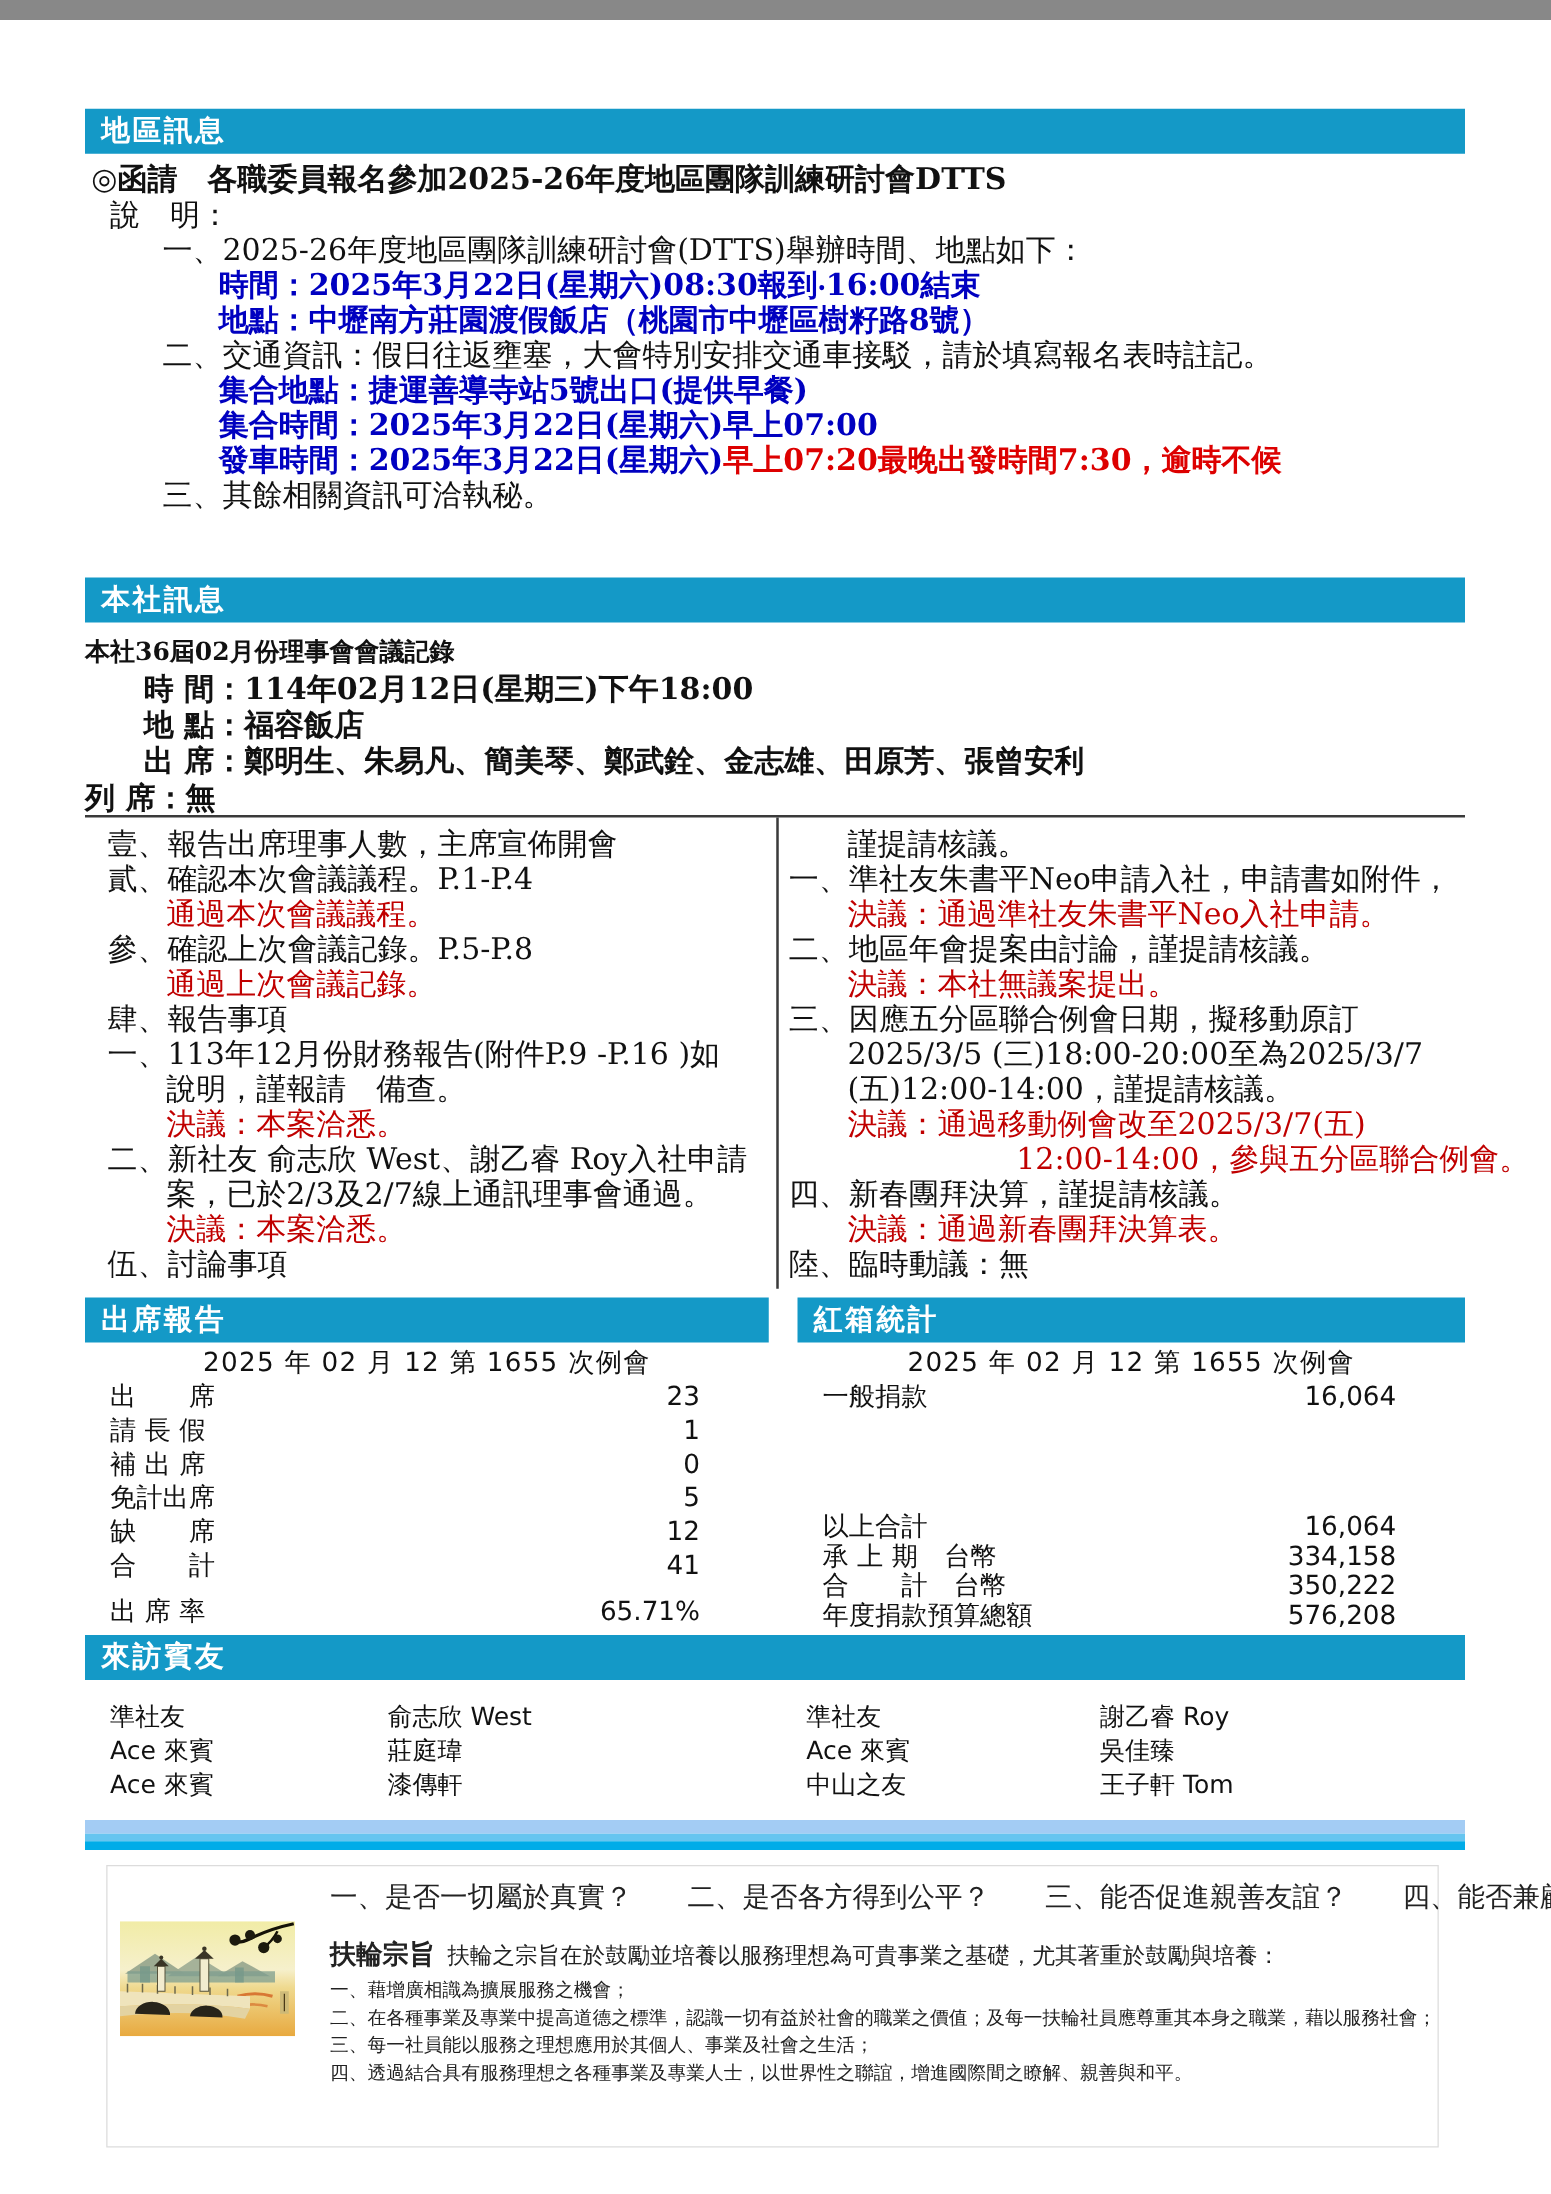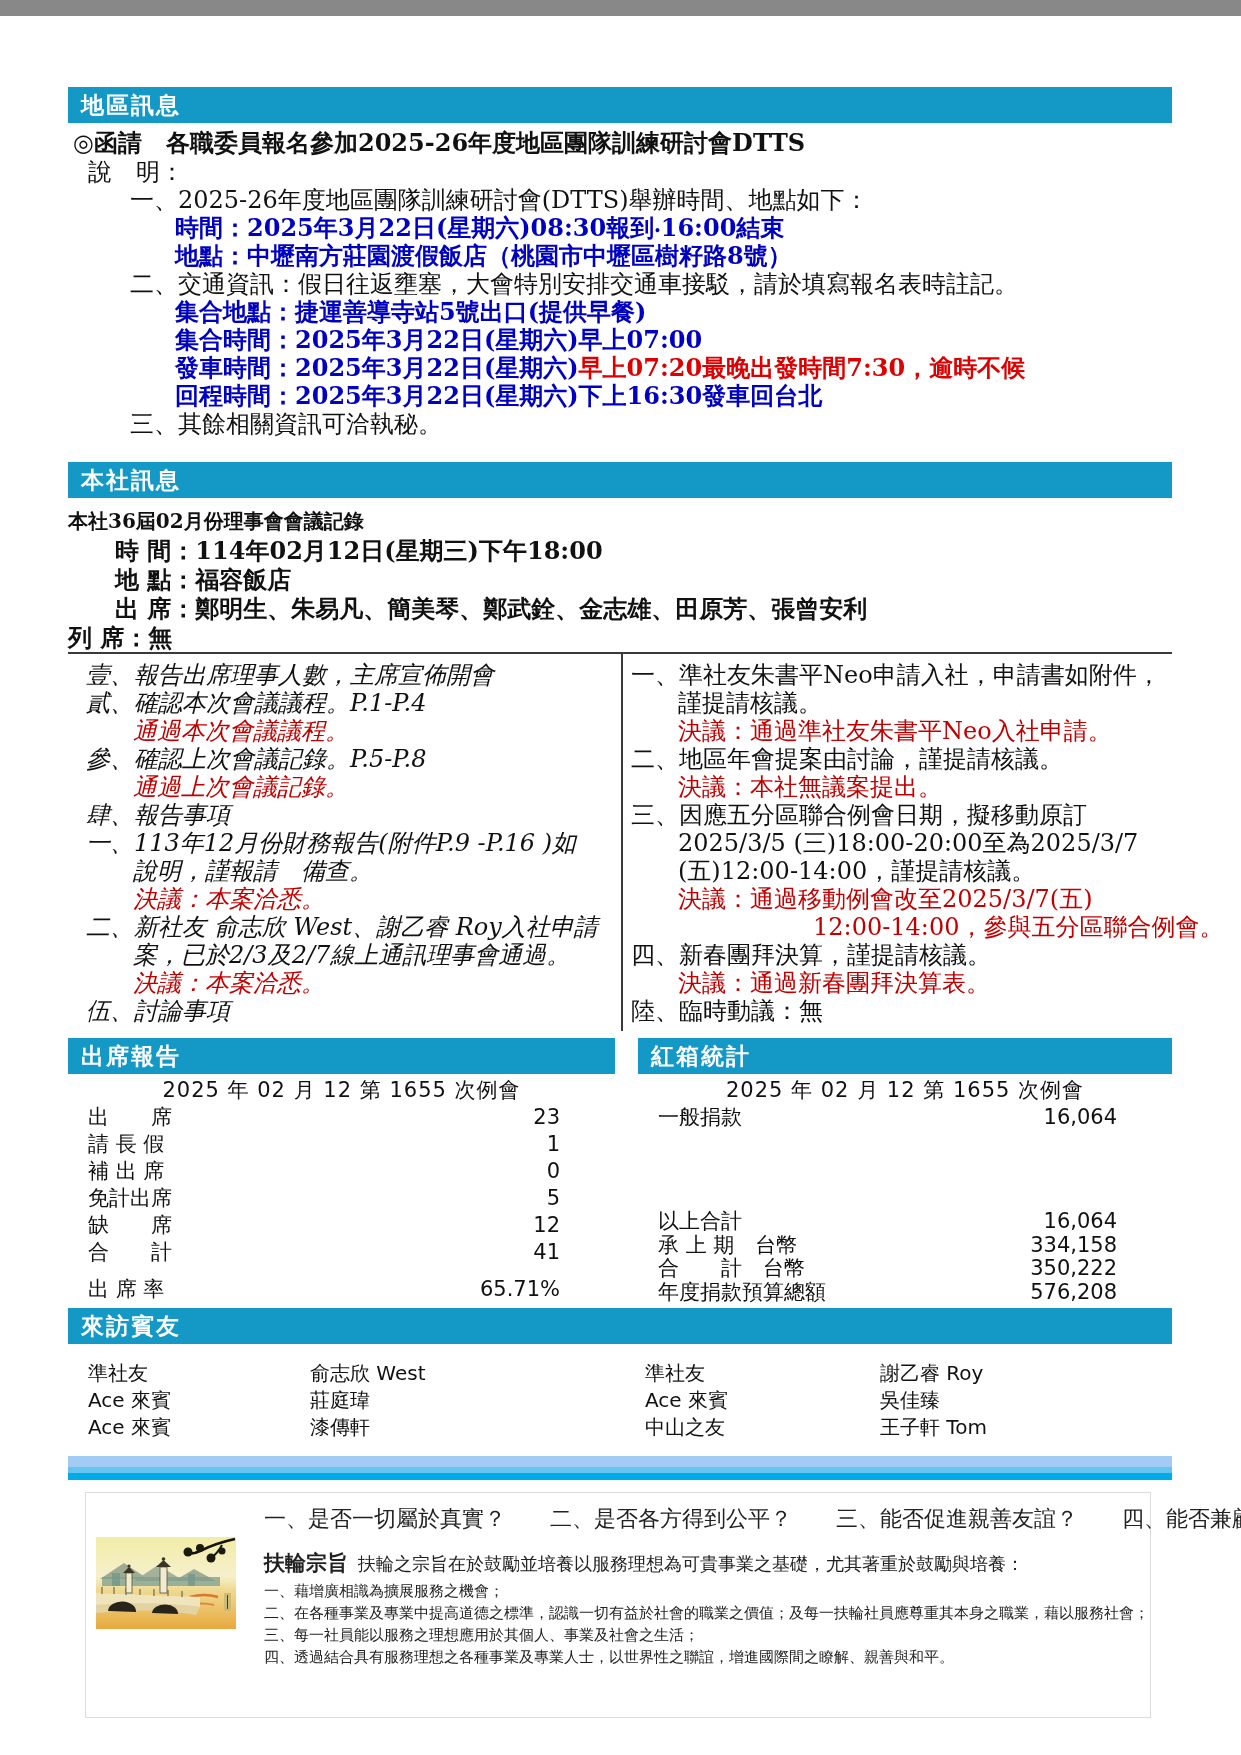--- a/index.html
+++ b/index.html
@@ -26,21 +26,21 @@
   
   .club{position:absolute;top:490px;left:68px;width:1110px;font-weight:bold;}
   .c-title{font-size:20px;line-height:30px;}
   .c-line{font-size:24px;line-height:29px;margin-left:47px;}
   .c-line.flush{margin-left:0;}
   
   .minutes{position:absolute;top:636px;left:68px;width:1104px;height:377px;
            border-top:2px solid #3a3a3a;}
   .m-divider{position:absolute;left:553px;top:0;bottom:0;width:2px;background:#3a3a3a;}
   .m-col{position:absolute;top:7px;}
-  .m-col.left{left:18px;width:525px;font-style:italic;}
+  .m-col.left{left:18px;width:525px;}
   .m-col.right{left:563px;width:538px;}
   .m-ln{font-size:24px;line-height:28px;white-space:nowrap;}
   .m-ln.ind{padding-left:47px;}
   .m-ln.ind2{padding-left:120px;}
   .red{color:var(--red-text,#C00000);}
   
   .report{position:absolute;font-family:"DejaVu Sans","Liberation Sans",sans-serif;}
   #att-report{top:1060px;left:68px;width:547px;}
   #red-report{top:1060px;left:638px;width:534px;}
   .r-title{text-align:center;font-size:21px;line-height:28px;letter-spacing:1px;}
@@ -82,21 +82,20 @@
   <div class="district">
     <div class="d-title">◎函請　各職委員報名參加2025-26年度地區團隊訓練研討會DTTS</div>
     <div class="d-line ind1">說　明：</div>
     <div class="d-line ind2">一、2025-26年度地區團隊訓練研討會(DTTS)舉辦時間、地點如下：</div>
     <div class="d-line ind3 blue">時間：2025年3月22日(星期六)08:30報到‧16:00結束</div>
     <div class="d-line ind3 blue">地點：中壢南方莊園渡假飯店（桃園市中壢區樹籽路8號）</div>
     <div class="d-line ind2">二、交通資訊：假日往返壅塞，大會特別安排交通車接駁，請於填寫報名表時註記。</div>
     <div class="d-line ind3 blue">集合地點：捷運善導寺站5號出口(提供早餐)</div>
     <div class="d-line ind3 blue">集合時間：2025年3月22日(星期六)早上07:00</div>
     <div class="d-line ind3"><span class="blue">發車時間：2025年3月22日(星期六)</span><span class="redb">早上07:20最晚出發時間7:30，逾時不候</span></div>
-    <div class="d-line ind3 blue">回程時間：2025年3月22日(星期六)下上16:30發車回台北</div>
     <div class="d-line ind2">三、其餘相關資訊可洽執秘。</div>
   </div>
 
   <div class="bar" id="bar-club">本社訊息</div>
   <div class="club">
     <div class="c-title">本社36屆02月份理事會會議記錄</div>
     <div class="c-line">時 間：114年02月12日(星期三)下午18:00</div>
     <div class="c-line">地 點：福容飯店</div>
     <div class="c-line">出 席：鄭明生、朱易凡、簡美琴、鄭武銓、金志雄、田原芳、張曾安利</div>
     <div class="c-line flush">列 席：無</div>
@@ -113,22 +112,22 @@
       <div class="m-ln">肆、報告事項</div>
       <div class="m-ln">一、113年12月份財務報告(附件P.9 -P.16 )如</div>
       <div class="m-ln ind">說明，謹報請　備查。</div>
       <div class="m-ln red ind">決議：本案洽悉。</div>
       <div class="m-ln">二、新社友 俞志欣 West、謝乙睿 Roy入社申請</div>
       <div class="m-ln ind">案，已於2/3及2/7線上通訊理事會通過。</div>
       <div class="m-ln red ind">決議：本案洽悉。</div>
       <div class="m-ln">伍、討論事項</div>
     </div>
     <div class="m-col right">
+      <div class="m-ln ind">謹提請核議。</div>
       <div class="m-ln">一、準社友朱書平Neo申請入社，申請書如附件，</div>
-      <div class="m-ln ind">謹提請核議。</div>
       <div class="m-ln red ind">決議：通過準社友朱書平Neo入社申請。</div>
       <div class="m-ln">二、地區年會提案由討論，謹提請核議。</div>
       <div class="m-ln red ind">決議：本社無議案提出。</div>
       <div class="m-ln">三、因應五分區聯合例會日期，擬移動原訂</div>
       <div class="m-ln ind">2025/3/5 (三)18:00-20:00至為2025/3/7</div>
       <div class="m-ln ind">(五)12:00-14:00，謹提請核議。</div>
       <div class="m-ln red ind">決議：通過移動例會改至2025/3/7(五)</div>
       <div class="m-ln red ind2">12:00-14:00，參與五分區聯合例會。</div>
       <div class="m-ln">四、新春團拜決算，謹提請核議。</div>
       <div class="m-ln red ind">決議：通過新春團拜決算表。</div>

